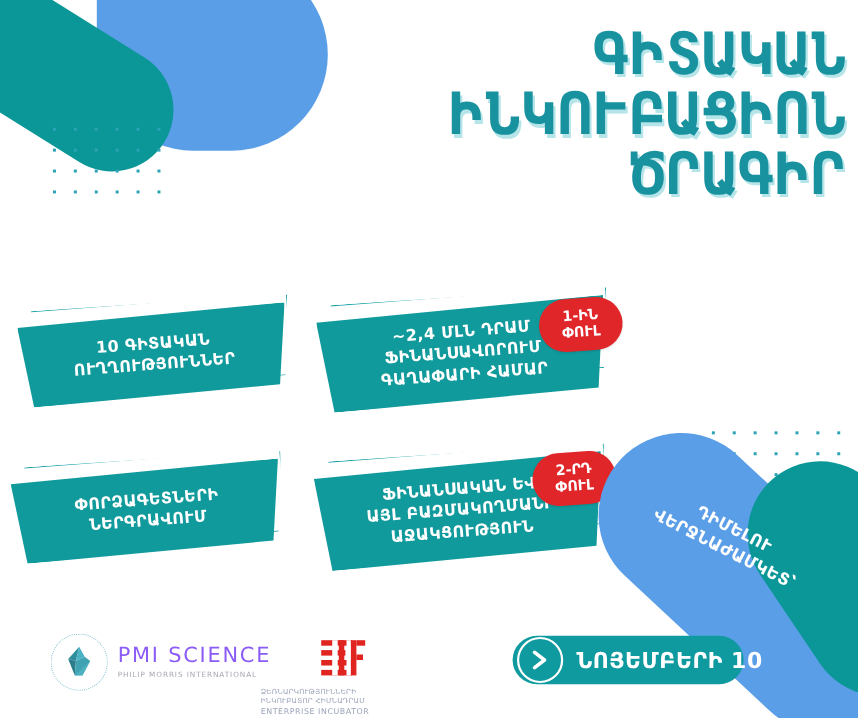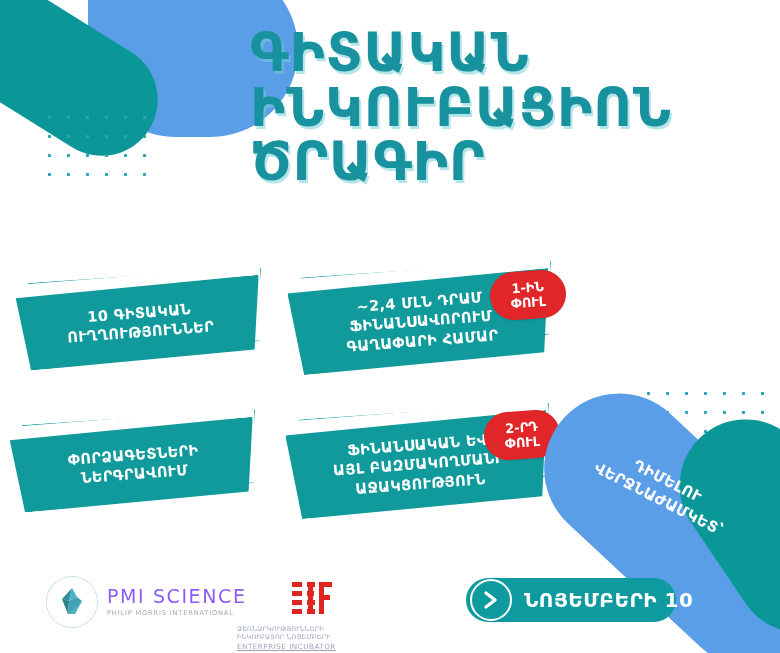--- a/index.html
+++ b/index.html
@@ -50,28 +50,29 @@
     background-image:radial-gradient(#2BA3B5 1.4px, transparent 1.5px);
     background-size:19px 19px;
     background-position:2px 2px;
   }
   .dots-left{left:38px;top:106px;width:115px;height:82px;}
   .dots-right{left:637px;top:382px;width:133px;height:102px;}
 
   
   .title{
     position:absolute;left:250px;top:26px;width:520px;
-    text-align:left;
+    text-align:right;
     color:#18929E;
     font-weight:700;
     font-size:53px;
     line-height:1.03;
     letter-spacing:1px;
     text-shadow:2px 3px 0 rgba(120,205,215,.55);
     white-space:pre-line;
+    font-family:Liberation Mono, monospace;
   }
 
   
   .card{
     position:absolute;
     width:244px;height:78px;
   }
   .card .outline{
     position:absolute;left:8px;top:-10px;
     width:236px;height:74px;
@@ -176,21 +177,21 @@
   .pmi .w1{font-size:19px;color:#8b5cf6;letter-spacing:1.6px;font-weight:400;}
   .pmi .w2{font-size:6.6px;color:#A8A3B0;letter-spacing:.85px;margin-top:4px;}
 
   .eif{
     position:absolute;left:237px;top:578px;
     display:flex;align-items:flex-end;gap:8px;flex-direction:column;
   }
   .eif .emark{width:46px;height:40px;flex:0 0 auto;}
   .eif .etext{display:flex;flex-direction:column;line-height:1.18;}
   .eif .e-hy{font-size:6.4px;color:#9AA3B8;letter-spacing:.25px;}
-  .eif .e-en{font-size:7.2px;color:#9AA3B8;letter-spacing:.5px;margin-top:2px;text-decoration:underline;}
+  .eif .e-en{font-size:7.2px;color:#9AA3B8;letter-spacing:.5px;margin-top:2px;}
 </style>
 </head>
 <body>
 
 <div class="stage">
 
   <div class="blob blob-blue-tl"></div>
   <div class="blob blob-teal-tl"></div>
 
   <div class="dots dots-left"></div>
@@ -288,19 +289,19 @@
         <rect x="12" y="4" width="5" height="32" fill="#ffffff"></rect>
         <rect x="18" y="4" width="5" height="32" fill="#E0241F"></rect>
         <rect x="25" y="4" width="4" height="32" fill="#ffffff"></rect>
         <rect x="29" y="4" width="5" height="32" fill="#E0241F"></rect>
         <rect x="34" y="4" width="8" height="5" fill="#E0241F"></rect>
         <rect x="34" y="17" width="6" height="5" fill="#E0241F"></rect>
       </svg>
     </div>
     <div class="etext">
       <span class="e-hy">ՁԵՌՆԱՐԿՈՒԹՅՈՒՆՆԵՐԻ</span>
-      <span class="e-hy">ԻՆԿՈՒԲԱՏՈՐ ՆՈՅԵՄԲԵՐԻ</span>
+      <span class="e-hy">ԻՆԿՈՒԲԱՏՈՐ ՀԻՄՆԱԴՐԱՄ</span>
       <span class="e-en">ENTERPRISE INCUBATOR</span>
       <span class="e-en">ENTERPRISE</span>
     </div>
   </div>
 
 </div>
 
 </body></html>

